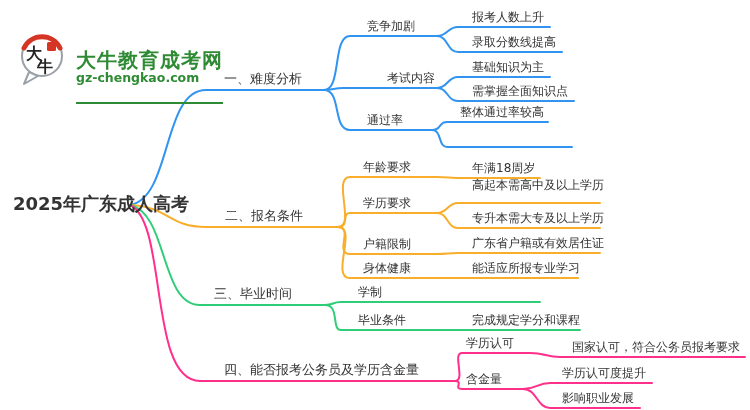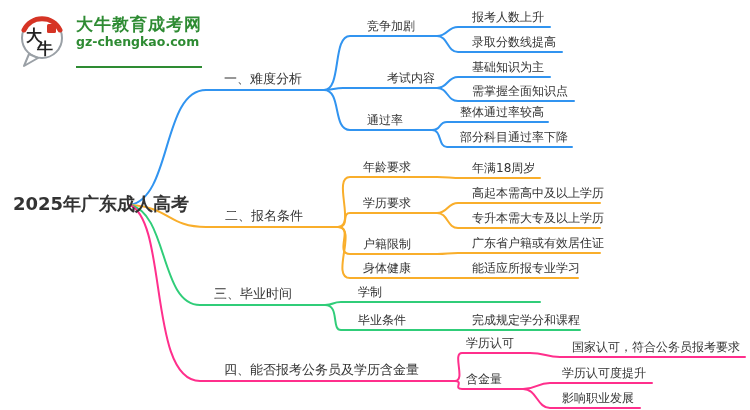--- a/index.html
+++ b/index.html
@@ -12,21 +12,21 @@
   svg.links{position:absolute;left:0;top:0;width:750px;height:410px;}
   svg.links path{fill:none;stroke-width:2;stroke-linecap:round;}
   .s1{stroke:var(--branch1);} .s2{stroke:var(--branch2);}
   .s3{stroke:var(--branch3);} .s4{stroke:var(--branch4);}
   .label{position:absolute;color:var(--text);white-space:nowrap;line-height:16px;}
   .lv0{font-size:18px;font-weight:600;}
   .lv1{font-size:13px;font-weight:500;}
   .lv2{font-size:12px;}
   
   .logo{position:absolute;left:16px;top:14px;display:flex;align-items:center;gap:8px;}
-  .logo-text .name{color:var(--logo_green);font-size:17px;font-weight:bold;letter-spacing:1px;line-height:20px;}
+  .logo-text .name{color:var(--logo_green);font-size:20px;font-weight:bold;letter-spacing:1px;line-height:20px;margin-top:36px;}
   .logo-text .domain{color:var(--logo_green);font-size:12.5px;font-weight:bold;line-height:16px;border-bottom:2px solid var(--logo_green);padding-bottom:16px;}
 </style>
 </head>
 <body>
 
 <div class="canvas">
 
   <svg class="links" viewBox="0 0 750 410">
     <g>
       <path class="s1" d="M130,205 C172,198 162,90 206,90 L324,90"></path>
@@ -88,27 +88,26 @@
 
   <div class="label lv1" style="left:224px;top:71px">一、难度分析</div>
   <div class="label lv2" style="left:367px;top:18px">竞争加剧</div>
   <div class="label lv2" style="left:472px;top:9px">报考人数上升</div>
   <div class="label lv2" style="left:472px;top:34px">录取分数线提高</div>
   <div class="label lv2" style="left:387px;top:70px">考试内容</div>
   <div class="label lv2" style="left:472px;top:59px">基础知识为主</div>
   <div class="label lv2" style="left:472px;top:83px">需掌握全面知识点</div>
   <div class="label lv2" style="left:367px;top:112px">通过率</div>
   <div class="label lv2" style="left:460px;top:104px">整体通过率较高</div>
-  <div class="label lv2" style="left:460px;top:129px">部分科目通过率下降</div>
 
   <div class="label lv1" style="left:225px;top:208px">二、报名条件</div>
   <div class="label lv2" style="left:363px;top:159px">年龄要求</div>
   <div class="label lv2" style="left:472px;top:160px">年满18周岁</div>
   <div class="label lv2" style="left:363px;top:195px">学历要求</div>
-  <div class="label lv2" style="left:472px;top:185px">高起本需高中及以上学历</div>
+  <div class="label lv2" style="left:472px;top:177px">高起本需高中及以上学历</div>
   <div class="label lv2" style="left:472px;top:210px">专升本需大专及以上学历</div>
   <div class="label lv2" style="left:363px;top:236px">户籍限制</div>
   <div class="label lv2" style="left:472px;top:235px">广东省户籍或有效居住证</div>
   <div class="label lv2" style="left:363px;top:260px">身体健康</div>
   <div class="label lv2" style="left:472px;top:260px">能适应所报专业学习</div>
 
   <div class="label lv1" style="left:214px;top:286px">三、毕业时间</div>
   <div class="label lv2" style="left:358px;top:284px">学制</div>
   <div class="label lv2" style="left:358px;top:312px">毕业条件</div>
   <div class="label lv1" style="left:224px;top:362px">四、能否报考公务员及学历含金量</div>

